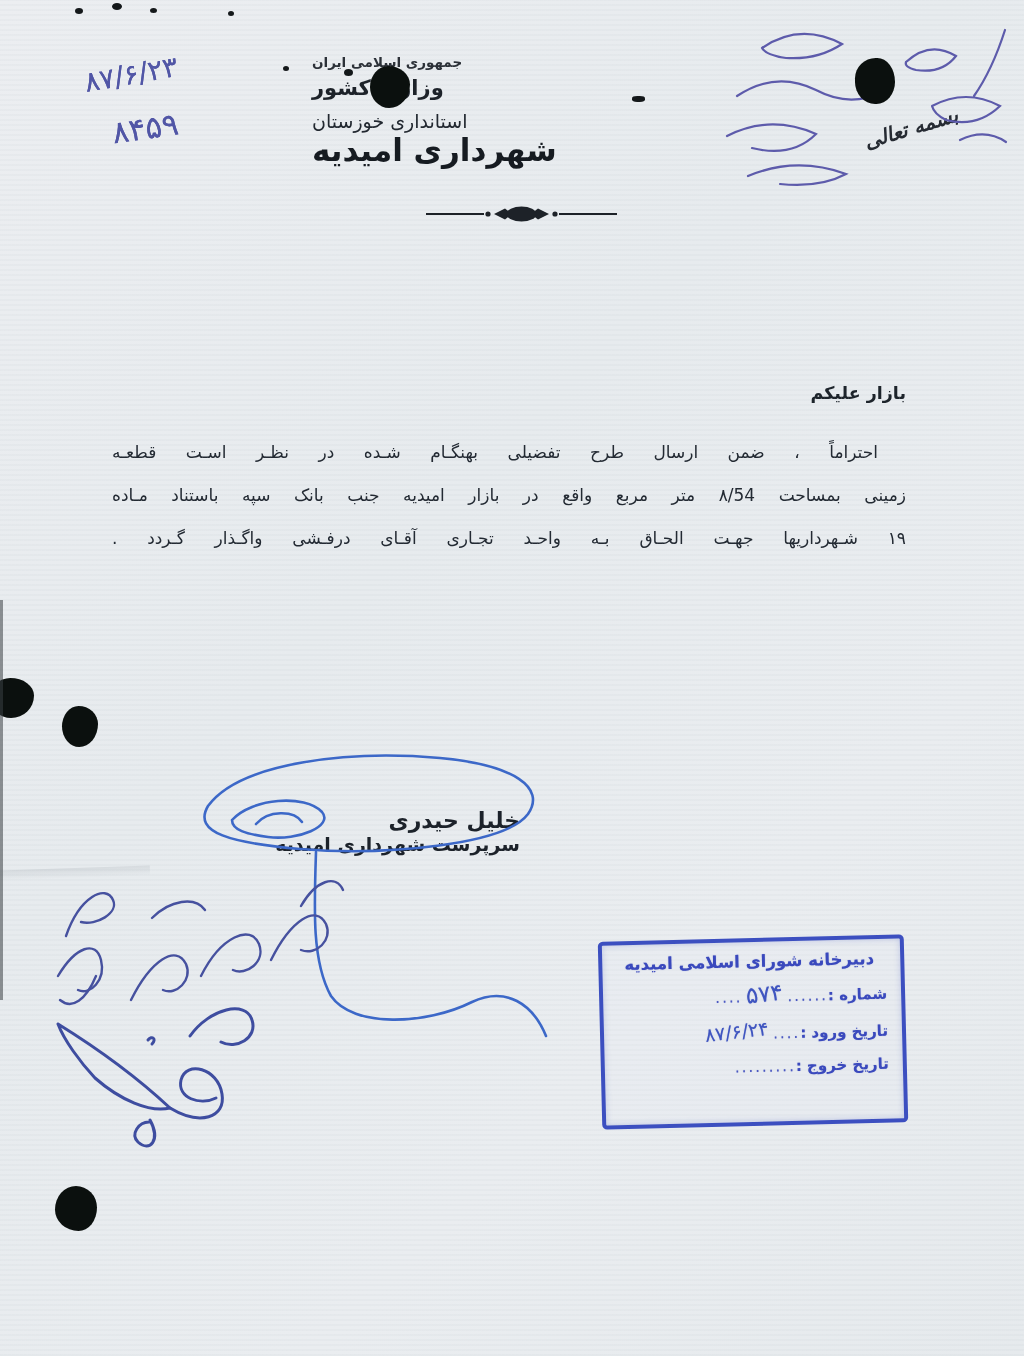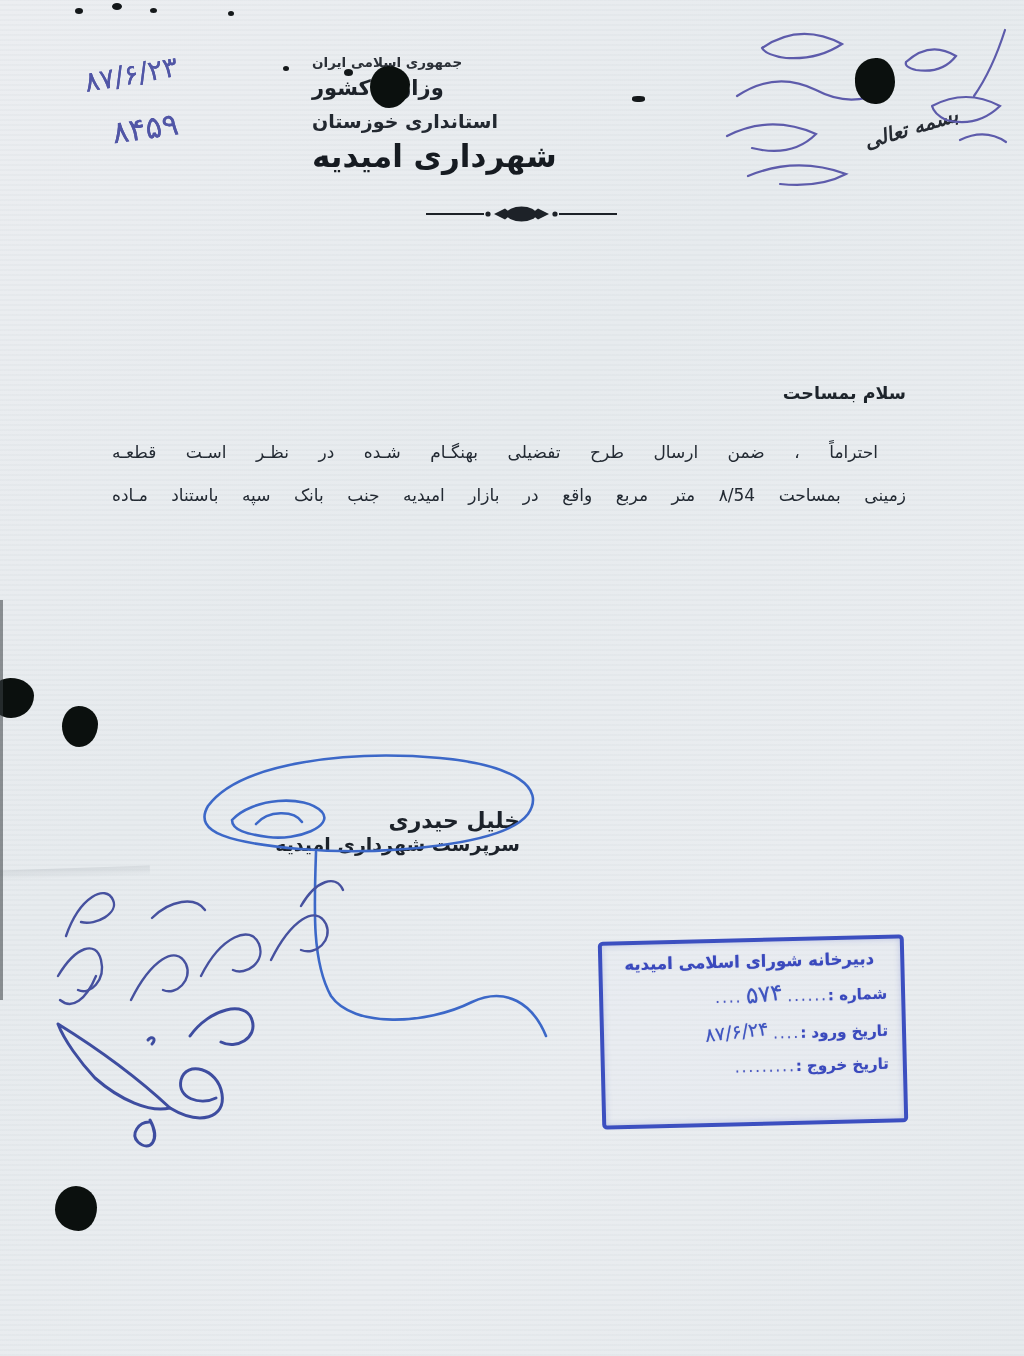--- a/index.html
+++ b/index.html
@@ -10,22 +10,22 @@
       repeating-linear-gradient(0deg, rgba(120,140,150,0.045) 0 2px, rgba(255,255,255,0.02) 2px 5px),
       linear-gradient(135deg, #eceef1 0%, #e7ebee 40%, #eaedf0 70%, #e6eaed 100%);
     overflow:hidden;
     font-family:"DejaVu Sans", sans-serif;
     color:#20262e;
   }
   
   .lh { position:absolute; left:312px; top:54px; width:420px; text-align:left; direction:rtl; }
   .lh-country  { font-size:13.5px; font-weight:bold; color:#2c3138; letter-spacing:0.5px; }
   .lh-ministry { font-size:21px;  font-weight:bold; margin-top:6px; color:#1d2229; }
-  .lh-province { font-size:19px;  font-weight:bold; margin-top:10px; color:#222830; }
-  .lh-city     { font-size:31px;  font-weight:bold; margin-top:6px;  color:#161b21; }
+  .lh-province { font-size:19px;  font-weight:normal; margin-top:10px; color:#222830; }
+  .lh-city     { font-size:31px;  font-weight:bold;  color:#161b21; }
   .ornament { position:absolute; left:424px; top:203px; }
   .bismillah {
     position:absolute; left:846px; top:116px; width:130px;
     font-family:"DejaVu Serif", serif; font-style:italic; font-weight:bold;
     font-size:20px; color:#262b33; transform:rotate(-17deg); direction:rtl; text-align:center;
   }
   
   .meta { position:absolute; left:92px; top:80px; width:180px; direction:rtl; }
   .meta-row { display:flex; align-items:flex-end; height:24px; margin-bottom:28px; }
   .meta-label { font-size:15px; font-weight:bold; color:#2a2f37; white-space:nowrap; padding-right:2px; }
@@ -90,25 +90,26 @@
     <path d="M70,11 L81,5.5 L88,11 L81,16.5 Z" fill="#1d2228"></path>
     <path d="M125,11 L114,5.5 L107,11 L114,16.5 Z" fill="#1d2228"></path>
     <ellipse cx="97.5" cy="11" rx="15" ry="7.5" fill="#1d2228"></ellipse>
   </svg>
 
   <div class="bismillah">بسمه تعالی</div>
 
   <div class="hand hand-date">۸۷/۶/۲۳</div>
   <div class="hand hand-number">۸۴۵۹</div>
 
-  <div class="salutation">سلام بمساحت</div>
+  <div class="salutation">بازار علیکم</div>
 
   <div class="body-text">
     <div class="body-line jl indent">احتراماً ، ضمن ارسال طرح تفضیلی بهنگـام شـده در نظـر اسـت قطعـه</div>
     <div class="body-line jl">زمینی بمساحت ۸/54 متر مربع واقع در بازار امیدیه جنب بانک سپه باستناد مـاده</div>
+    <div class="body-line jl">۱۹ شـهرداریها جهـت الحـاق بـه واحـد تجـاری  آقـای درفـشی واگـذار گـردد .</div>
   </div>
 
   <div class="sig-block">
     <div class="sig-name">خلیل حیدری</div>
     <div class="sig-title">سرپرست شهرداری امیدیه</div>
   </div>
 
   <div class="stamp">
     <div class="stamp-title">دبیرخانه شورای اسلامی امیدیه</div>
     <div class="stamp-row">

